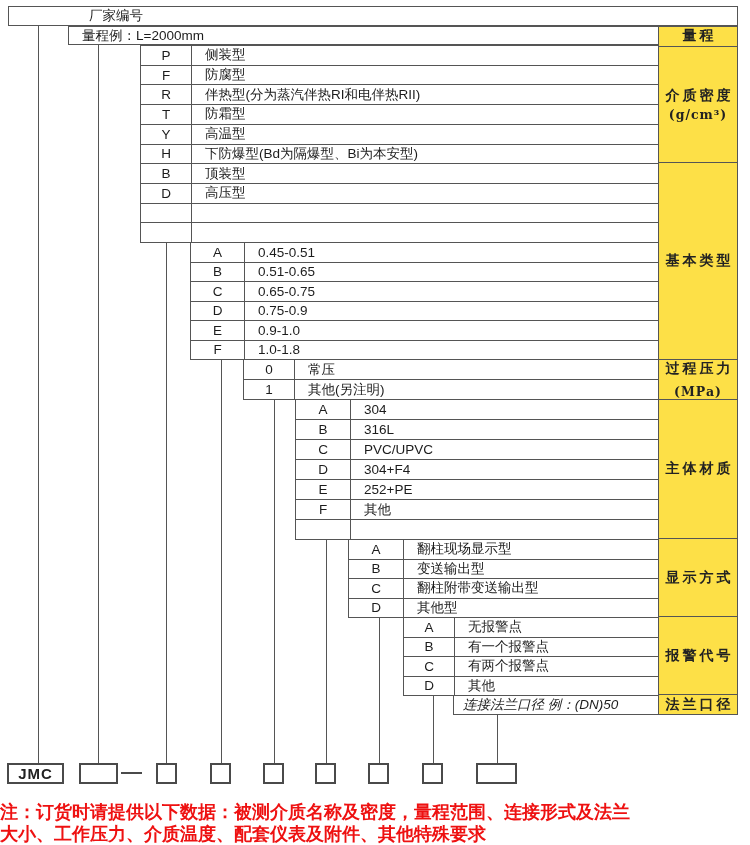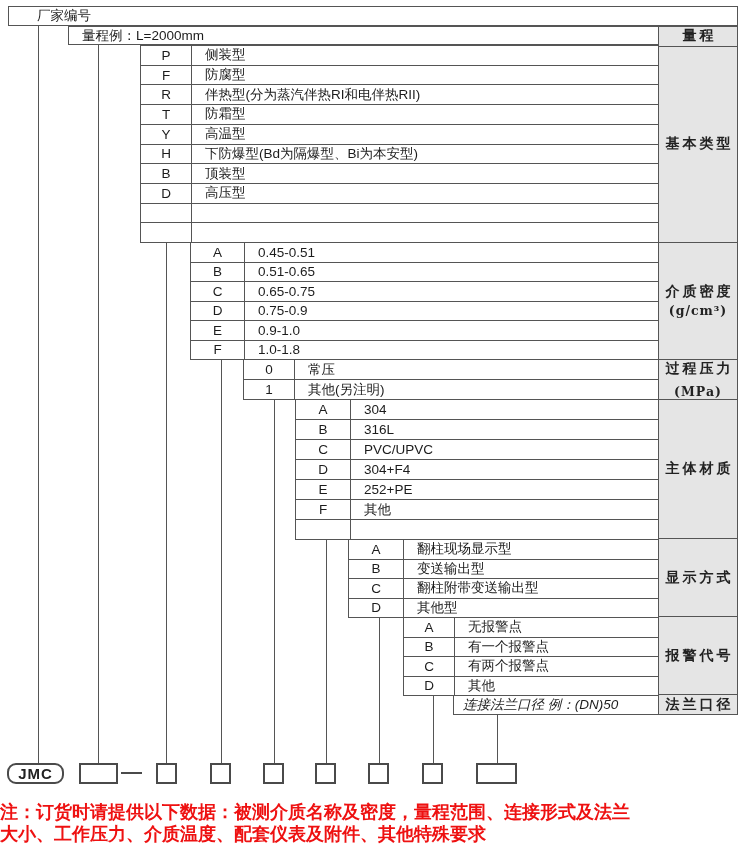--- a/index.html
+++ b/index.html
@@ -7,39 +7,39 @@
          font-family:"Liberation Sans","DejaVu Sans",sans-serif;color:#1c1c1c;}
   .abs{position:absolute;box-sizing:border-box;}
   .box{border:1px solid #555;background:#fff;}
   .hdrtext{display:flex;align-items:center;font-size:13.5px;white-space:nowrap;}
   .sect{border:1px solid #555;background:#fff;display:flex;flex-direction:column;}
   .trow{flex:1;display:flex;align-items:stretch;min-height:0;}
   .bt{border-top:1px solid #555;}
   .tcode{border-right:1px solid #555;display:flex;align-items:center;justify-content:center;
          font-size:13.5px;flex:0 0 auto;}
   .tdesc{flex:1;display:flex;align-items:center;padding-left:13px;font-size:13.5px;white-space:nowrap;overflow:hidden;}
-  .labelcol{border:1px solid #555;background:#e5e5e5;display:flex;flex-direction:column;}
+  .labelcol{border:1px solid #555;background:#fde047;display:flex;flex-direction:column;}
   .lcell{display:flex;flex-direction:column;align-items:center;justify-content:center;
          font-family:"DejaVu Serif","Liberation Serif",serif;font-weight:600;color:#222;}
   .lmain{font-size:14px;letter-spacing:3px;text-indent:3px;white-space:nowrap;}
   .lsub{font-size:12.5px;letter-spacing:1px;margin-top:2px;white-space:nowrap;}
   .vline{position:absolute;width:1px;background:#555;}
   .bbox{position:absolute;box-sizing:border-box;border:2px solid #4a4a4a;background:#fff;}
   .jmctext{display:flex;align-items:center;justify-content:center;font-weight:700;
            font-size:15px;letter-spacing:1px;color:#222;height:100%;}
   .dash{position:absolute;height:2px;background:#4a4a4a;}
   .note{position:absolute;left:0;top:801px;width:740px;font-size:18px;font-weight:700;
         color:#ee1111;line-height:22px;white-space:nowrap;}
 </style>
 </head>
 <body>
 
 <div id="stage">
 
-  <div class="abs box hdrtext" style="left:8px;top:6px;width:730px;height:20px;padding-left:28px;">
+  <div class="abs box hdrtext" style="left:8px;top:6px;width:730px;height:20px;padding-left:80px;">
     <span>厂家编号</span>
   </div>
   <div class="abs box hdrtext" style="left:68px;top:26px;width:591px;height:19px;padding-left:13px;">
     <span>量程例：L=2000mm</span>
   </div>
 
   <div class="abs sect" style="left:140px;top:45px;width:519px;height:198px;">
       <div class="trow">
         <div class="tcode" style="width: 50px;">P</div>
         <div class="tdesc">侧装型</div>
@@ -186,26 +186,26 @@
   <div class="abs sect" style="left:453px;top:695px;width:206px;height:20px;">
       <div class="trow">
         <div class="tdesc" style="padding-left: 9px; font-style: italic;">连接法兰口径 例：(DN)50</div>
       </div>
     </div>
 
   <div class="abs labelcol" style="left:658px;top:26px;width:80px;height:689px;">
     <div class="lcell" style="height:19px;">
       <div class="lmain">量程</div>
     </div>
-    <div class="lcell bt" style="height:198px;">
-      <div class="lmain">基本类型</div>
-    </div>
     <div class="lcell bt" style="height:117px;">
       <div class="lmain">介质密度</div>
       <div class="lsub">(g/cm³)</div>
+    </div>
+    <div class="lcell bt" style="height:198px;">
+      <div class="lmain">基本类型</div>
     </div>
     <div class="lcell bt" style="height:40px;justify-content:space-between;">
       <div class="lmain">过程压力</div>
       <div class="lsub">(MPa)</div>
     </div>
     <div class="lcell bt" style="height:140px;">
       <div class="lmain">主体材质</div>
     </div>
     <div class="lcell bt" style="height:78px;">
       <div class="lmain">显示方式</div>
@@ -221,21 +221,21 @@
   <div class="vline" style="left:38px;top:25px;height:739px;"></div>
   <div class="vline" style="left:98px;top:44px;height:720px;"></div>
   <div class="vline" style="left:166px;top:242px;height:522px;"></div>
   <div class="vline" style="left:221px;top:359px;height:405px;"></div>
   <div class="vline" style="left:274px;top:399px;height:365px;"></div>
   <div class="vline" style="left:326px;top:539px;height:225px;"></div>
   <div class="vline" style="left:379px;top:617px;height:147px;"></div>
   <div class="vline" style="left:433px;top:695px;height:69px;"></div>
   <div class="vline" style="left:497px;top:714px;height:50px;"></div>
 
-  <div class="bbox" style="left:7px;top:763px;width:57px;height:21px;border-radius:9px;">
+  <div class="bbox" style="left:7px;top:763px;width:57px;height:21px;">
     <div class="jmctext">JMC</div>
   </div>
   <div class="bbox" style="left:79px;top:763px;width:39px;height:21px;"></div>
   <div class="dash" style="left:121px;top:772px;width:21px;"></div>
   <div class="bbox" style="left:156px;top:763px;width:21px;height:21px;"></div>
   <div class="bbox" style="left:210px;top:763px;width:21px;height:21px;"></div>
   <div class="bbox" style="left:263px;top:763px;width:21px;height:21px;"></div>
   <div class="bbox" style="left:315px;top:763px;width:21px;height:21px;"></div>
   <div class="bbox" style="left:368px;top:763px;width:21px;height:21px;"></div>
   <div class="bbox" style="left:422px;top:763px;width:21px;height:21px;"></div>

